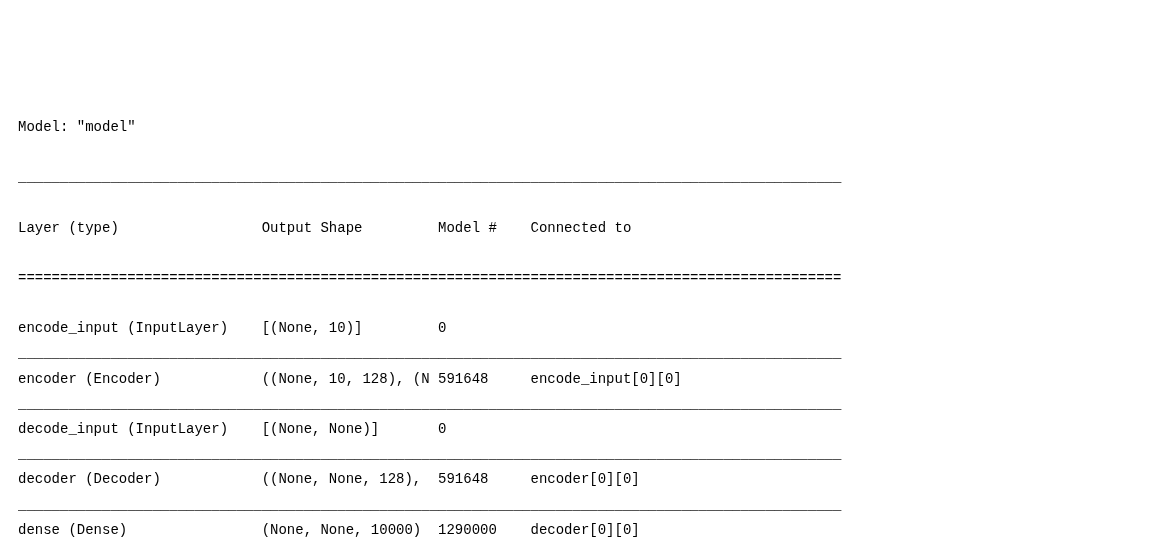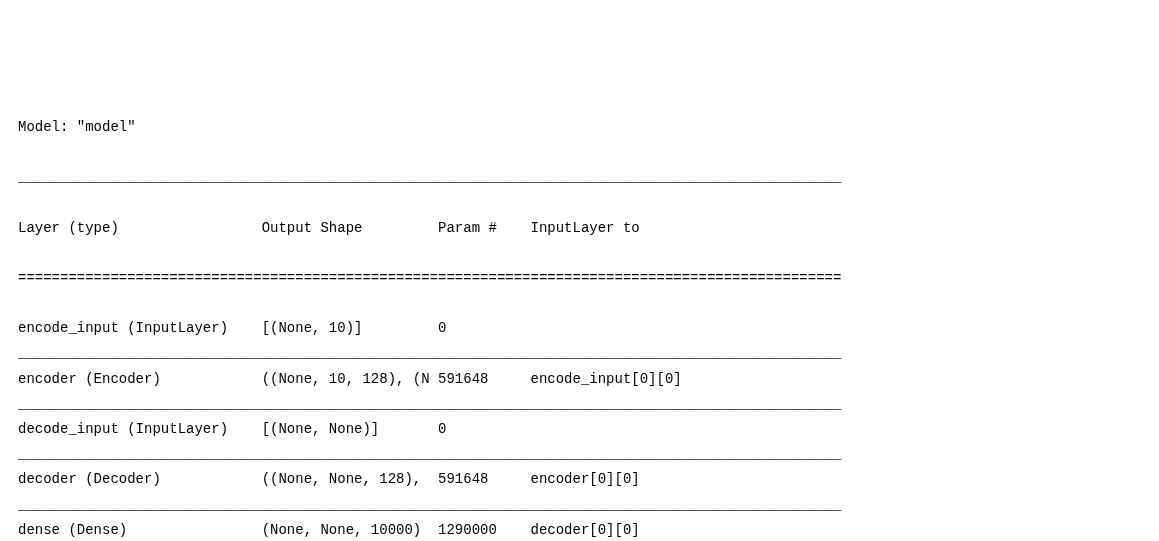--- a/index.html
+++ b/index.html
@@ -21,21 +21,21 @@
       display: block;
     }
   </style>
 </head>
 <body>
 
 
 
 <span class="line">Model: "model"</span>
 <span class="line">__________________________________________________________________________________________________</span>
-<span class="line">Layer (type)                 Output Shape         Param #    InputLayer to</span>
+<span class="line">Layer (type)                 Output Shape         Model #    Connected to</span>
 <span class="line">==================================================================================================</span>
 <span>encode_input (InputLayer)    [(None, 10)]         0          
 __________________________________________________________________________________________________
 encoder (Encoder)            ((None, 10, 128), (N 591648     encode_input[0][0]
 __________________________________________________________________________________________________
 decode_input (InputLayer)    [(None, None)]       0          
 __________________________________________________________________________________________________
 decoder (Decoder)            ((None, None, 128),  591648     encoder[0][0]
 __________________________________________________________________________________________________
 dense (Dense)                (None, None, 10000)  1290000    decoder[0][0]</span>

